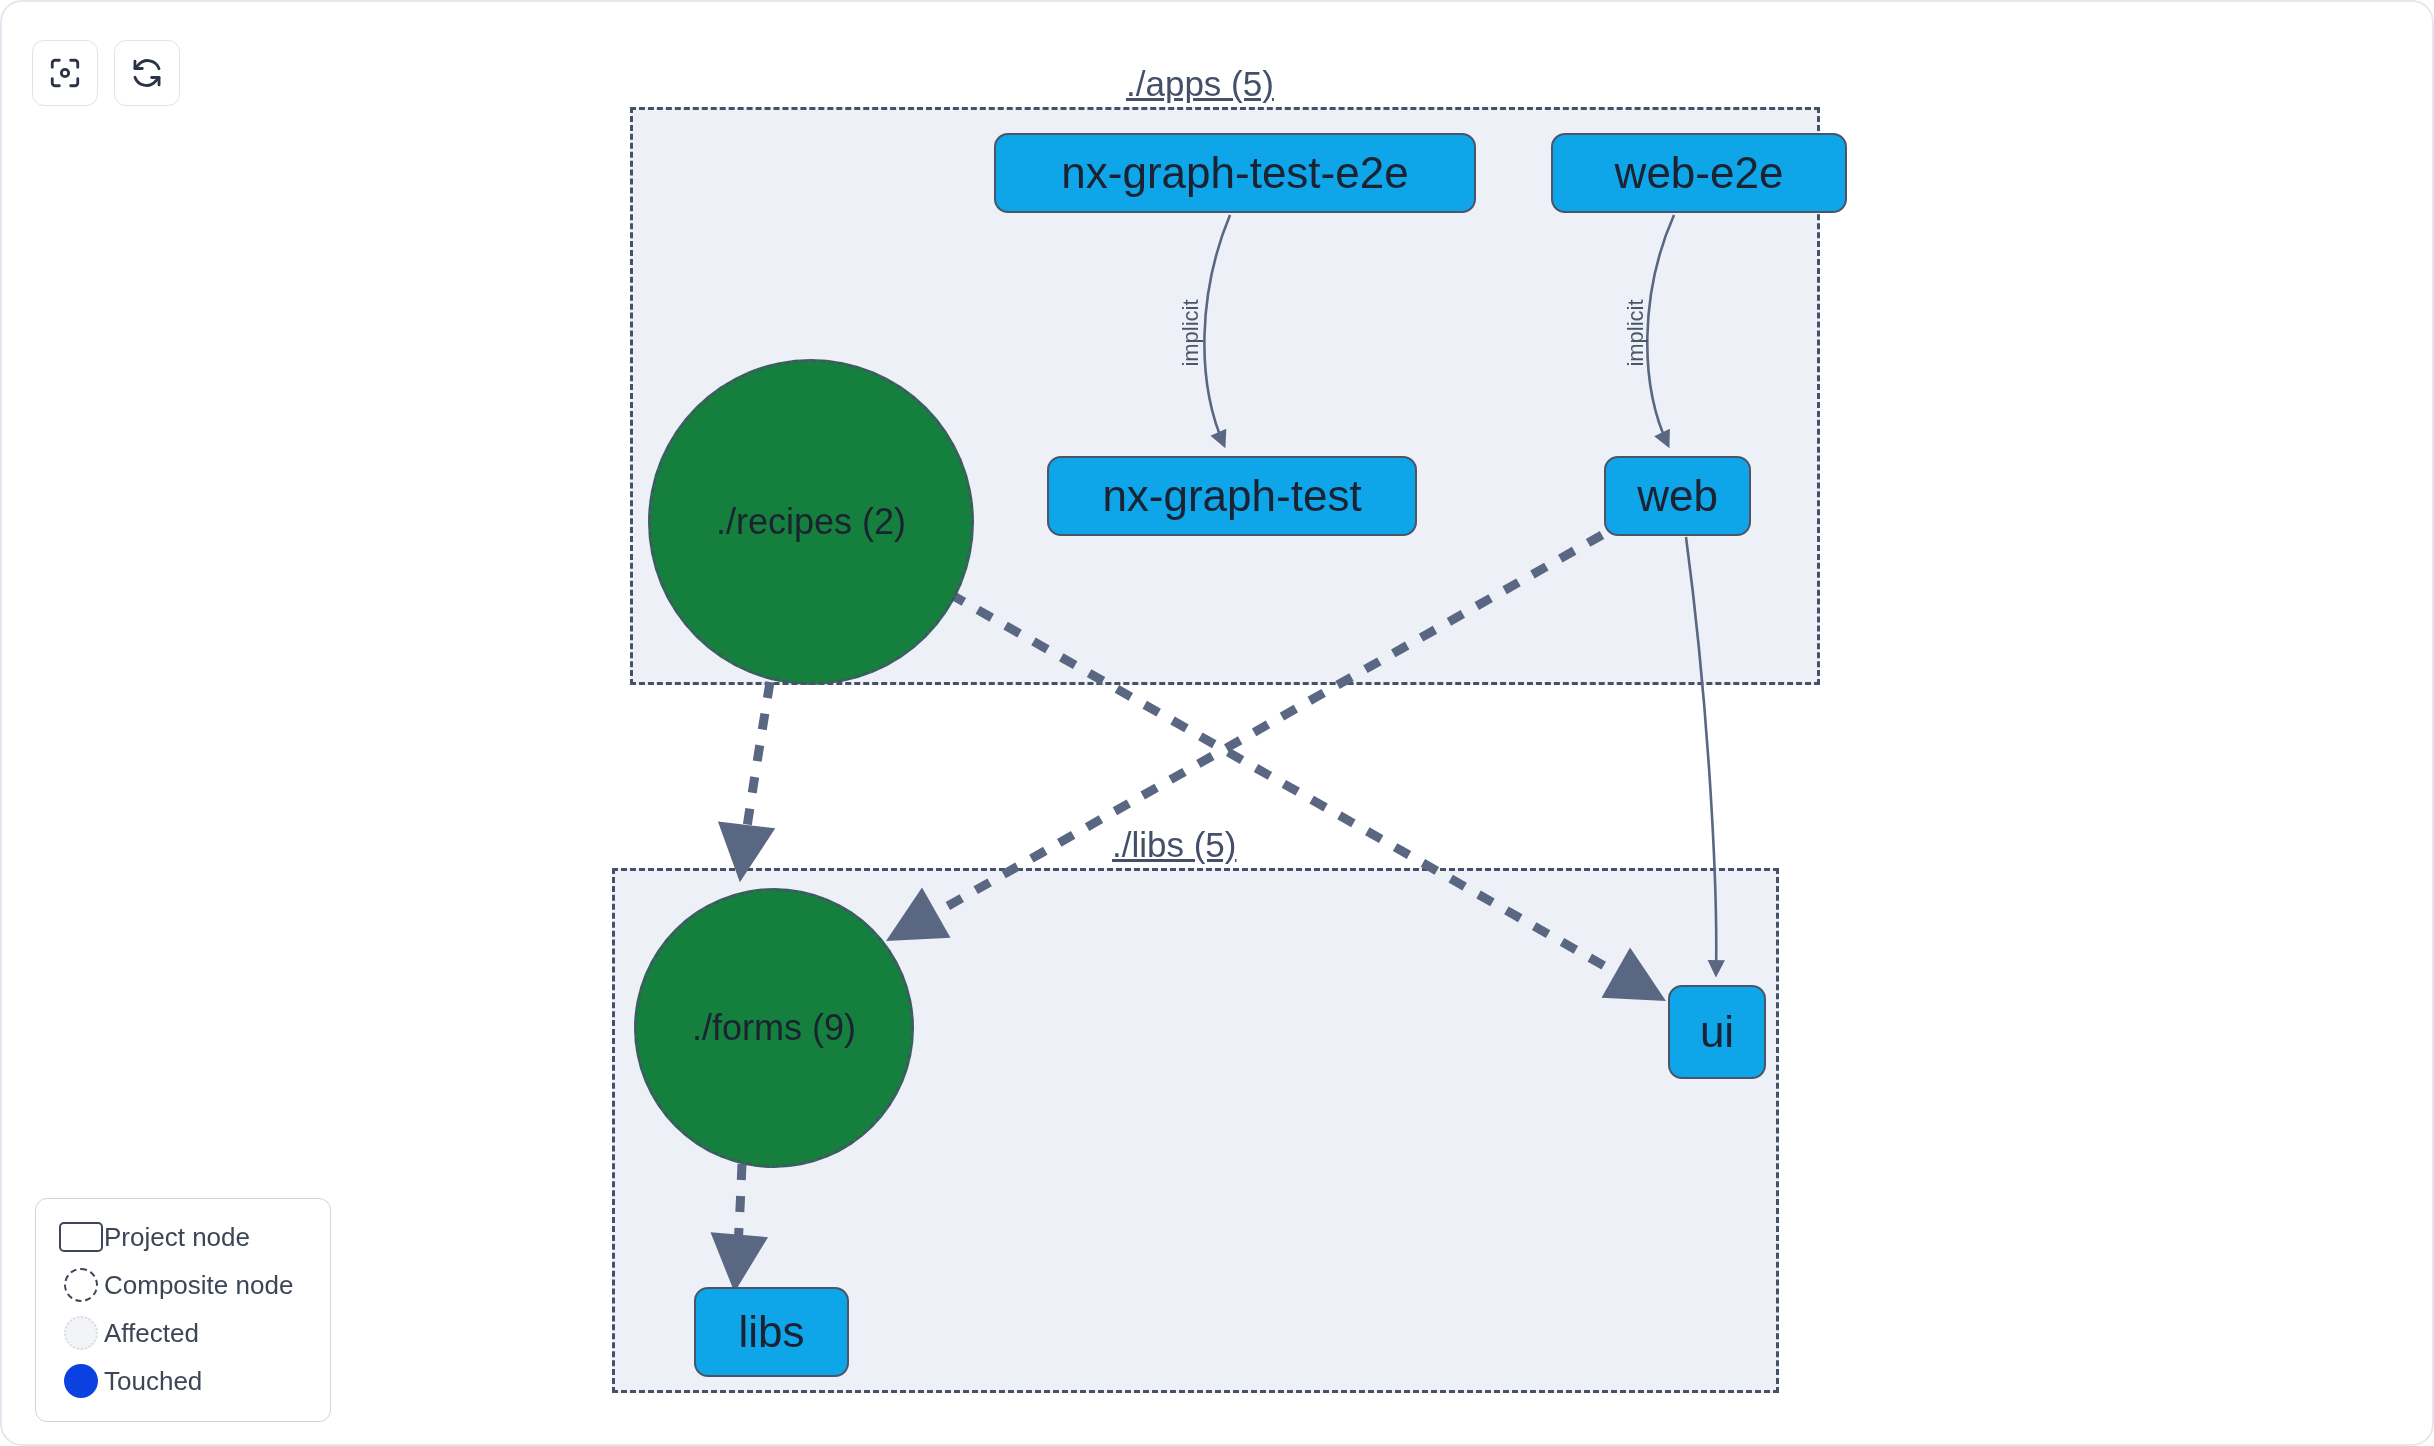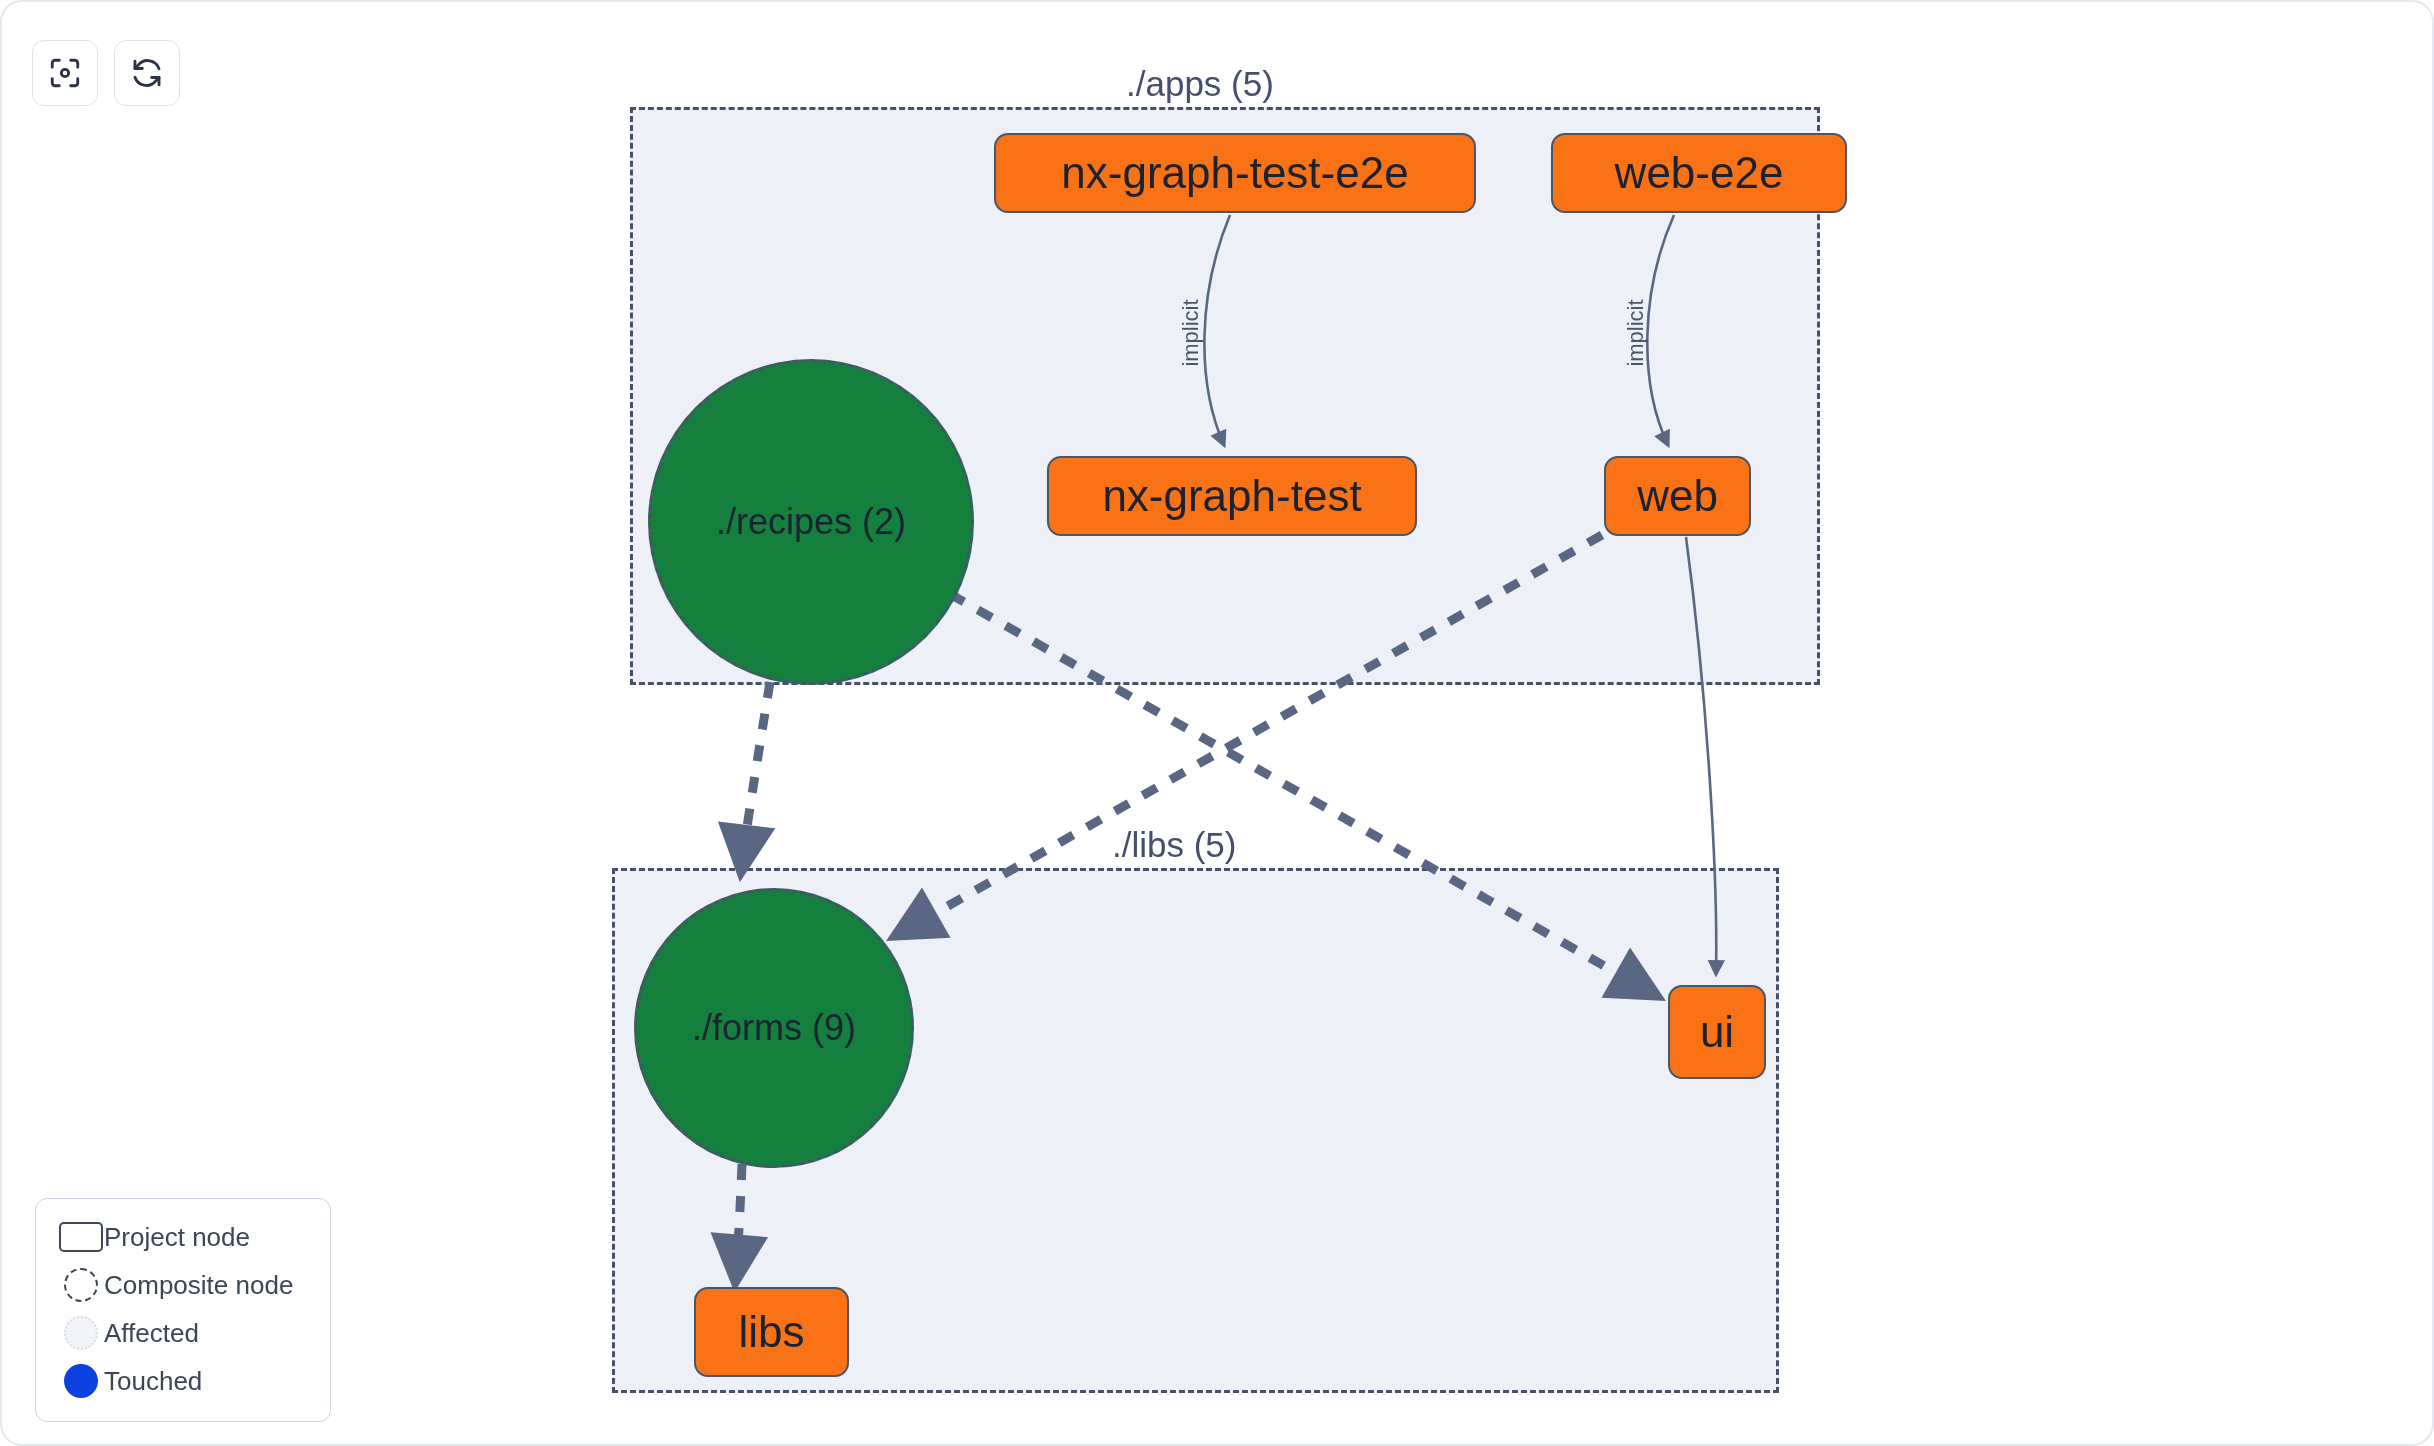--- a/index.html
+++ b/index.html
@@ -70,26 +70,27 @@
   }
   .group-label {
     position: absolute;
     background: #ffffff;
     color: #44506a;
     font-size: 35px;
     line-height: 40px;
     padding: 0 12px;
     white-space: nowrap;
     z-index: 30;
+    text-decoration: underline;
   }
 
   
   .node-rect {
     position: absolute;
-    background: #f97316;
+    background: #0ea5e9;
     border: 2.2px solid #4a5568;
     border-radius: 14px;
     display: flex;
     align-items: center;
     justify-content: center;
     color: #1b2231;
     font-size: 44px;
     line-height: 1;
     box-sizing: border-box;
     cursor: pointer;

